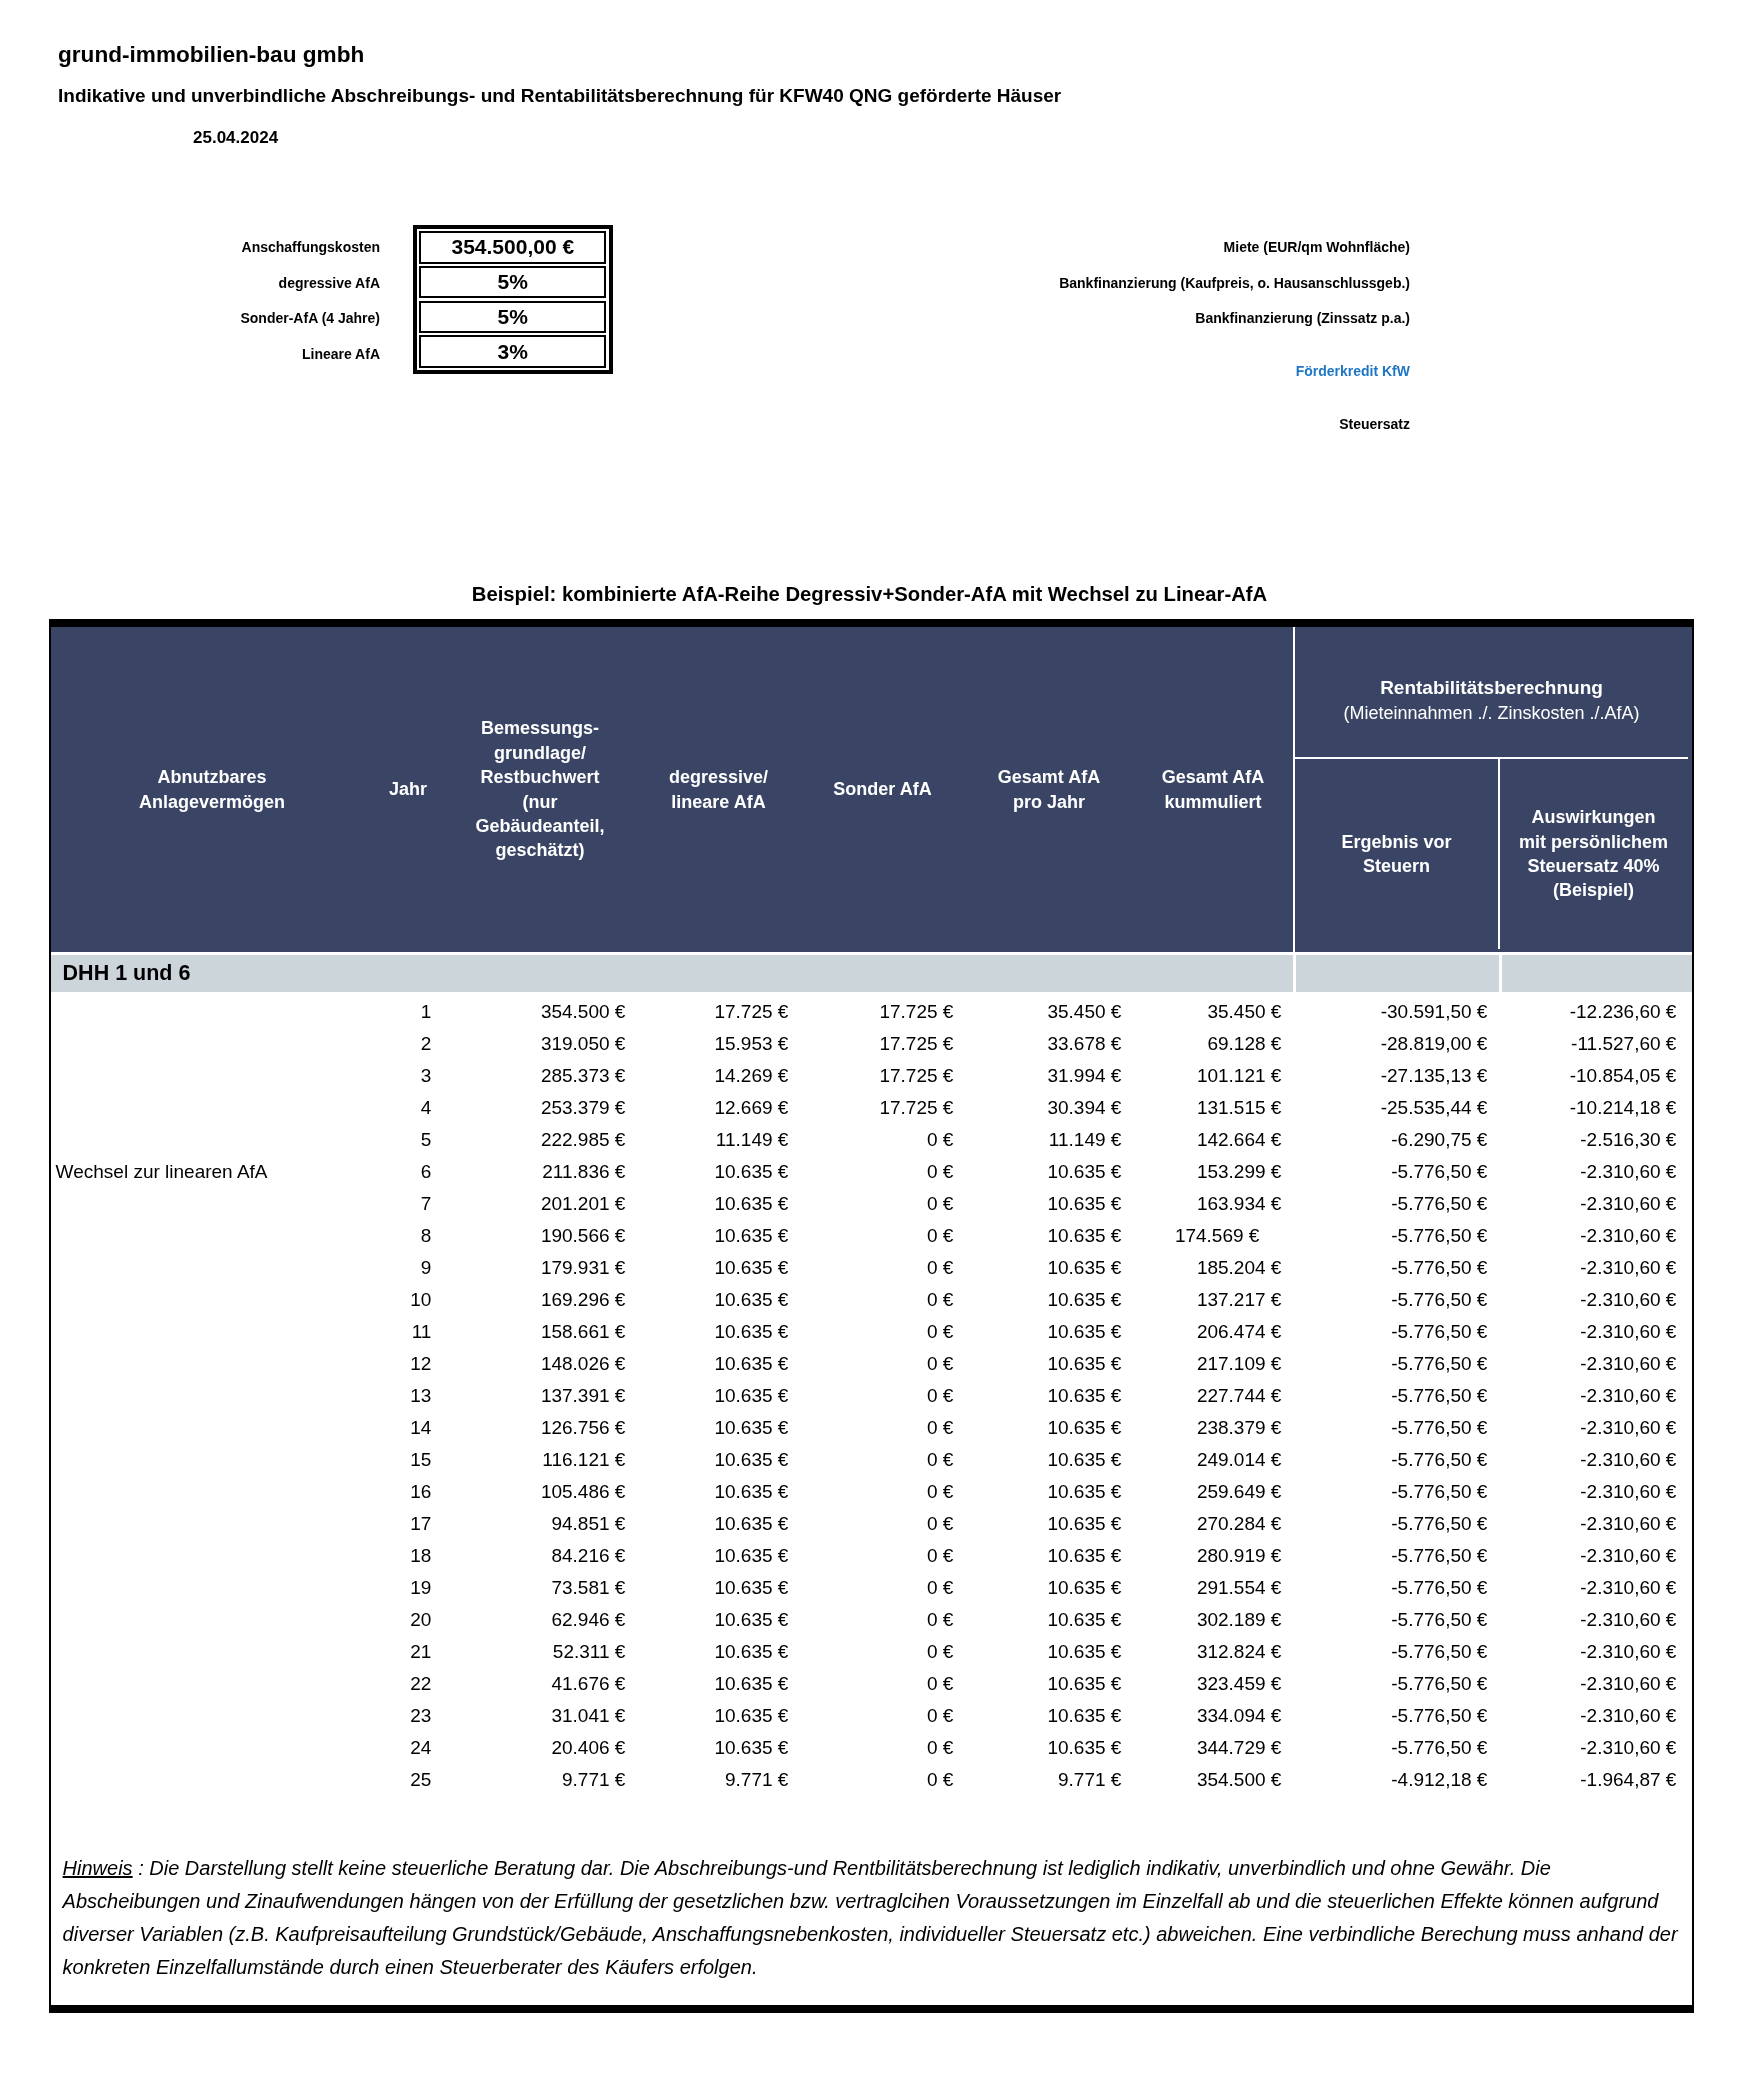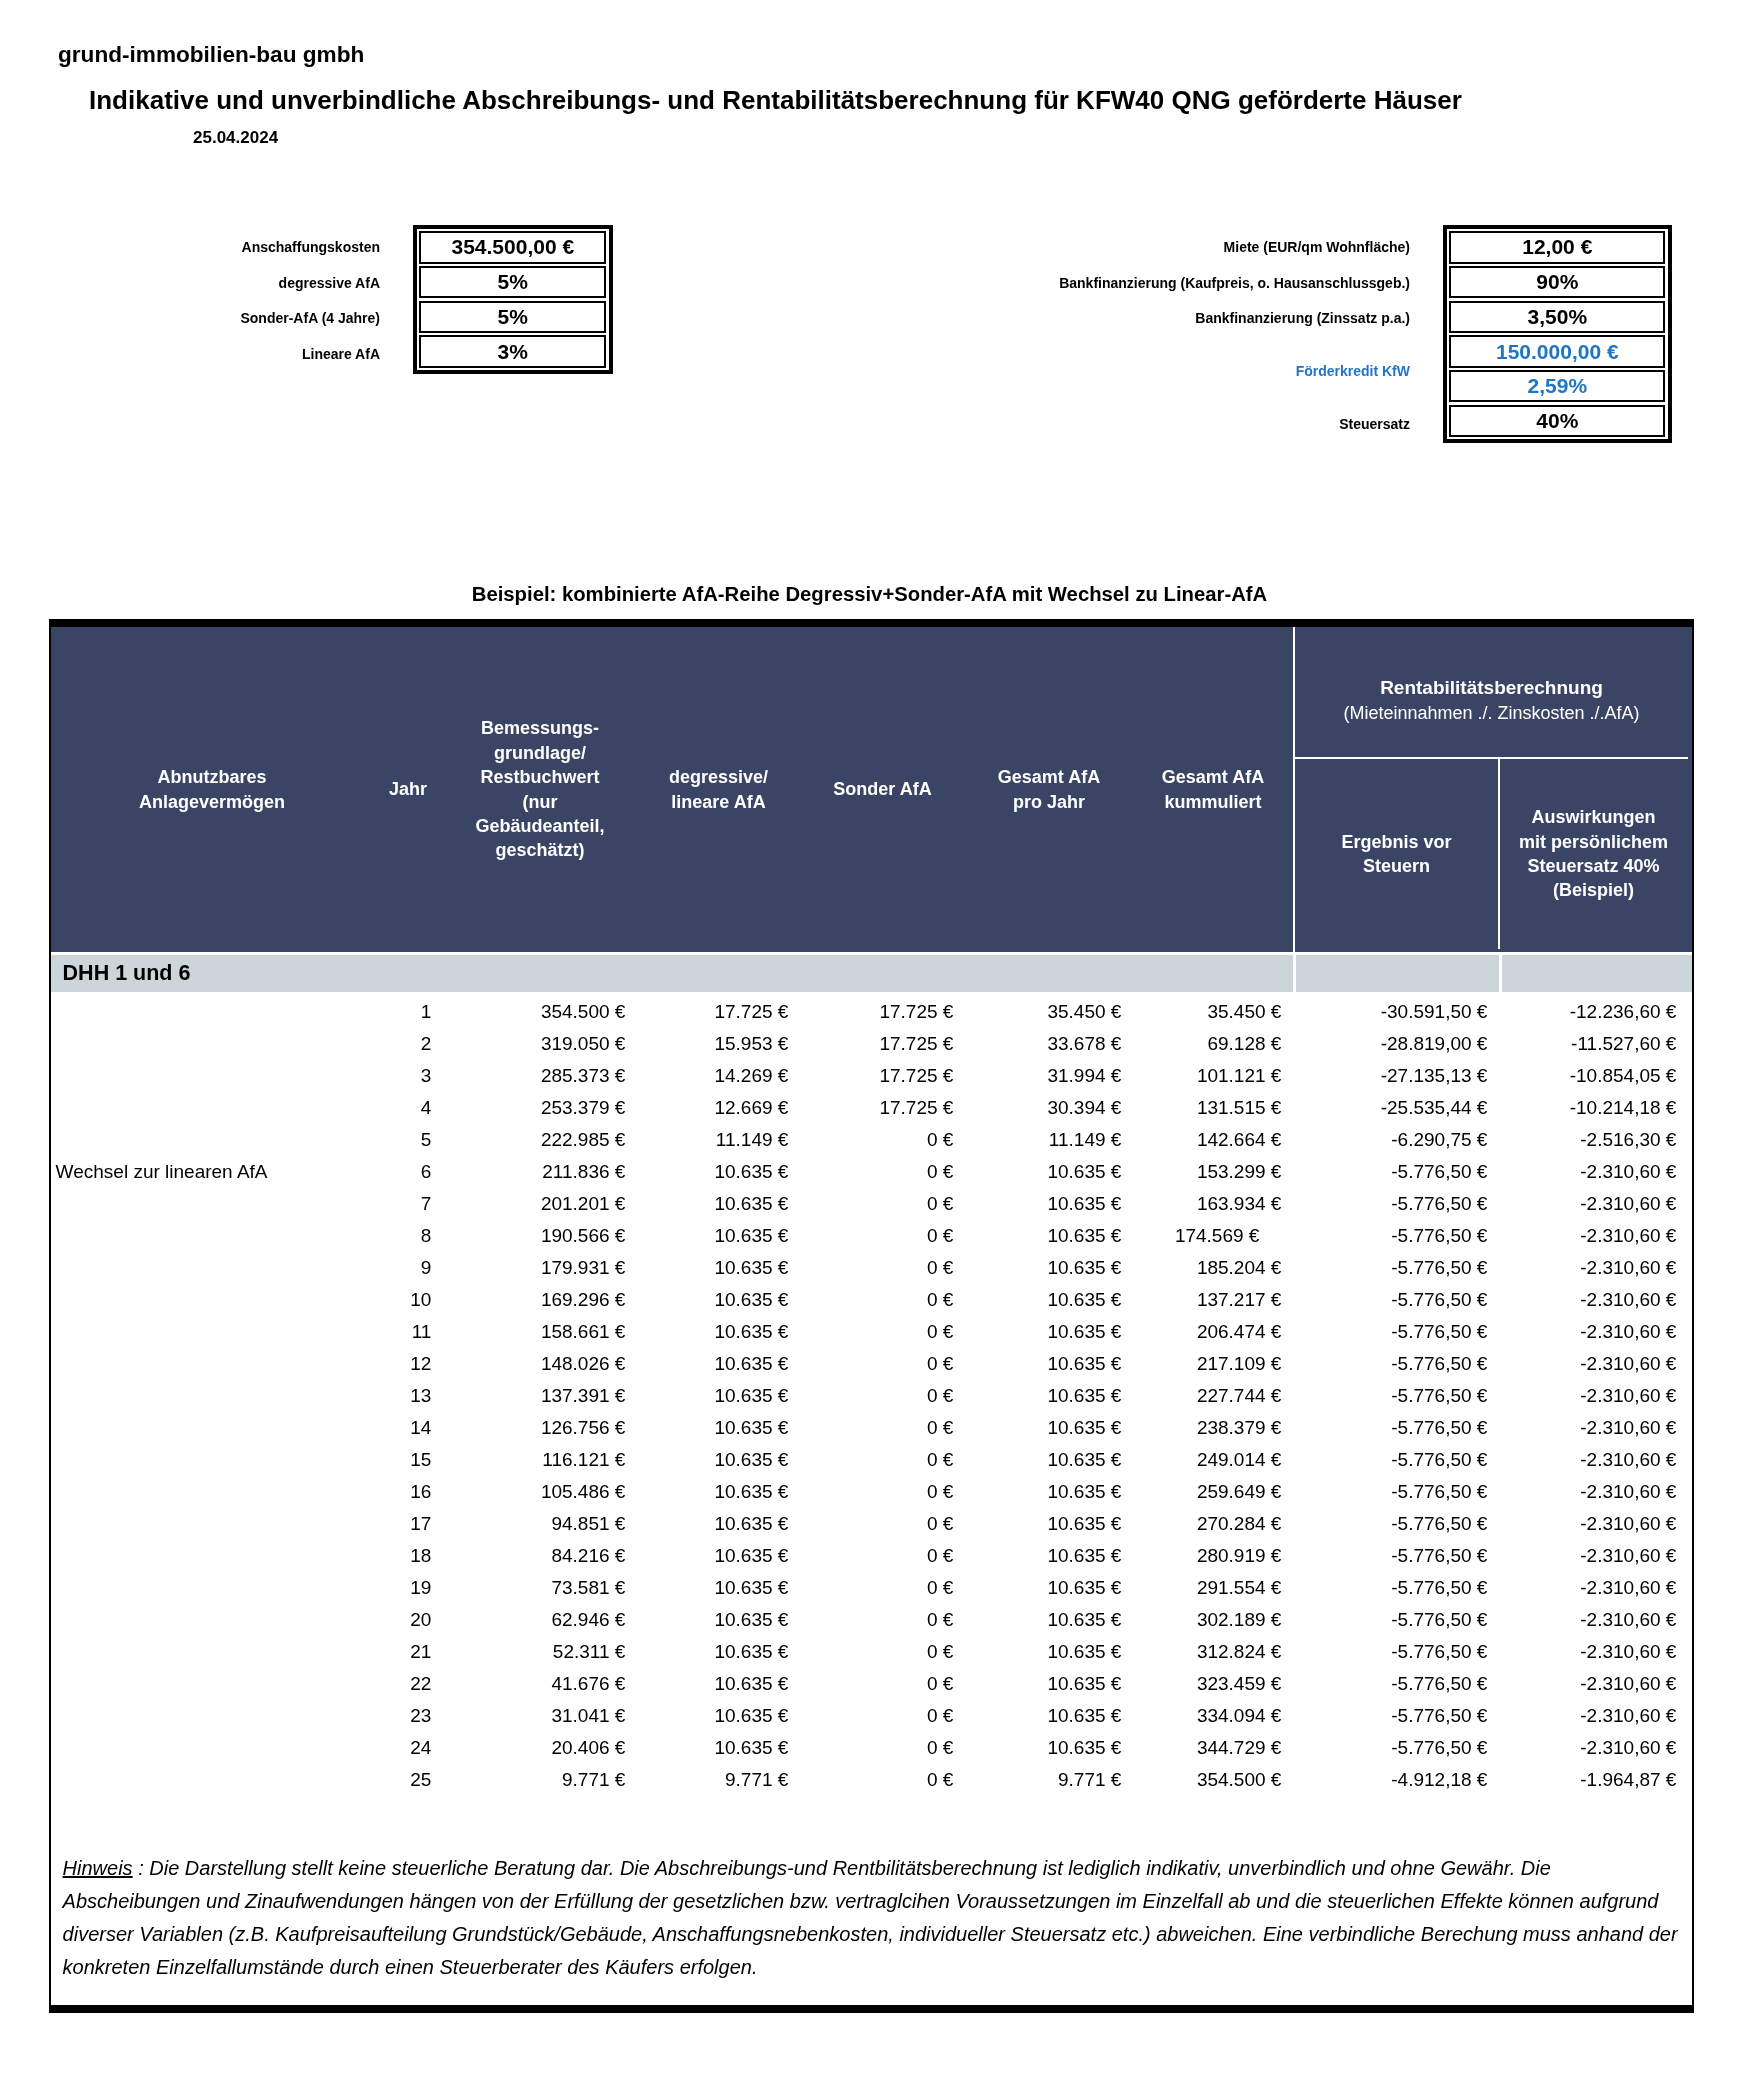--- a/index.html
+++ b/index.html
@@ -3,21 +3,21 @@
 <meta charset="utf-8">
 <style>
   html,body{margin:0;padding:0;}
   body{
     width:1738px;height:2097px;position:relative;background:#ffffff;
     font-family:"Liberation Sans", sans-serif;color:#000;
     -webkit-font-smoothing:antialiased;
   }
   
   .company{position:absolute;left:58px;top:42px;font-size:22.6px;font-weight:bold;}
-  .doc-title{position:absolute;left:58px;top:85px;font-size:26px;font-weight:bold;white-space:nowrap;margin-left:31px;}
+  .doc-title{position:absolute;left:58px;top:85px;font-size:19px;font-weight:bold;white-space:nowrap;}
   .doc-date{position:absolute;left:193px;top:128px;font-size:17px;font-weight:bold;}
 
   
   .param-block{position:absolute;display:flex;}
   .param-block .labels{position:relative;}
   .plabel{position:absolute;right:33px;white-space:nowrap;font-size:14px;font-weight:bold;line-height:33px;margin-left:16px;}
   .stack{border:4.1px solid #000;background:#fff;display:flex;flex-direction:column;gap:2.3px;padding:2.3px;box-sizing:content-box;}
   .pcell{border:2.3px solid #000;height:28.4px;display:flex;align-items:center;justify-content:center;
          font-size:21px;font-weight:bold;white-space:nowrap;}
   .blue{color:#1F76C4;}
@@ -79,28 +79,20 @@
   </div>
 </div>
 
 <div class="param-block" style="left:749px;top:225px;">
   <div class="labels" style="width:694px;">
     <div class="plabel" style="top:6.4px;">Miete (EUR/qm Wohnfläche)</div>
     <div class="plabel" style="top:42px;">Bankfinanzierung (Kaufpreis, o. Hausanschlussgeb.)</div>
     <div class="plabel" style="top:77px;">Bankfinanzierung (Zinssatz p.a.)</div>
     <div class="plabel blue" style="top:130px;">Förderkredit KfW</div>
     <div class="plabel" style="top:183px;">Steuersatz</div>
-  </div>
-  <div class="stack" style="width:216px;">
-    <div class="pcell">12,00 €</div>
-    <div class="pcell">90%</div>
-    <div class="pcell">3,50%</div>
-    <div class="pcell blue">150.000,00 €</div>
-    <div class="pcell blue">2,59%</div>
-    <div class="pcell">40%</div>
   </div>
 </div>
 
 <div class="table-title">Beispiel: kombinierte AfA-Reihe Degressiv+Sonder-AfA mit Wechsel zu Linear-AfA</div>
 
 <div class="table-wrap">
   <div class="thead">
     <div class="hcell" style="left:0;width:322px;">Abnutzbares
 Anlagevermögen</div>
     <div class="hcell" style="left:322px;width:70px;">Jahr</div>

